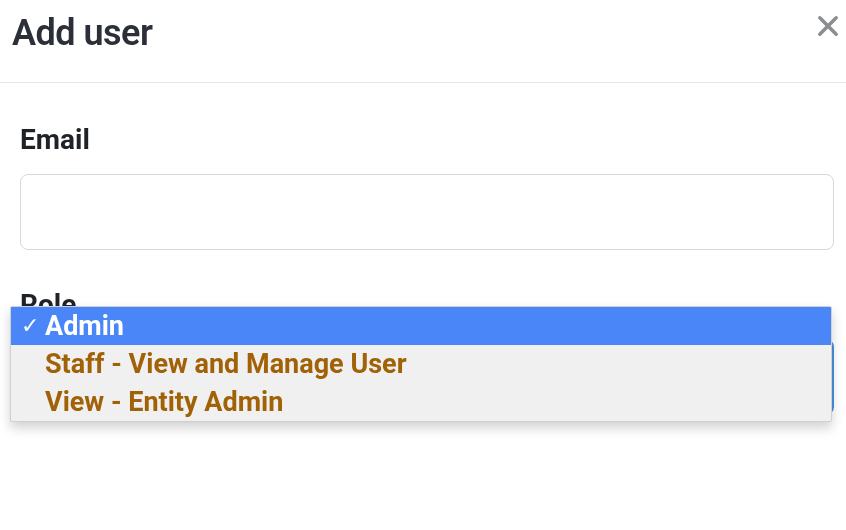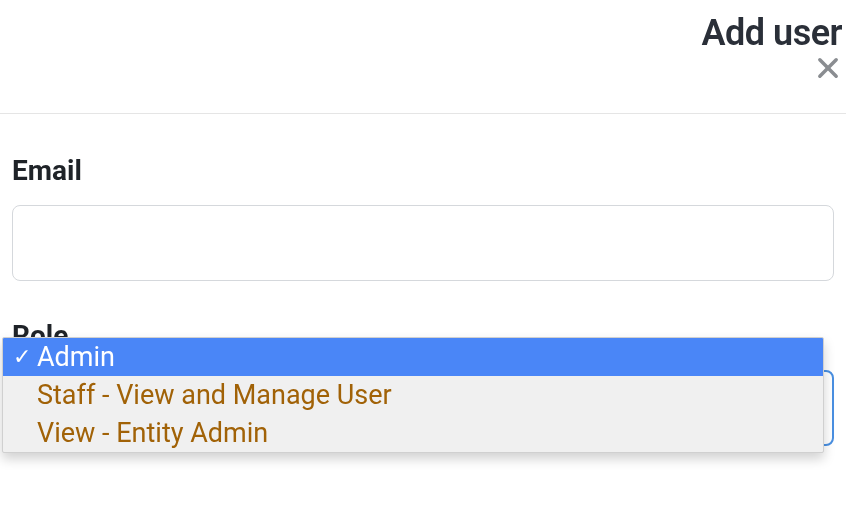--- a/index.html
+++ b/index.html
@@ -10,24 +10,23 @@
     body {
       font-family: -apple-system, BlinkMacSystemFont, "Segoe UI", Roboto, Helvetica, Arial, sans-serif;
       background: #fff;
       width: 846px;
       height: 530px;
       overflow: hidden;
     }
     .modal-header {
       display: flex;
       justify-content: space-between;
-      align-items: flex-end;
+      align-items: flex-start;
       padding: 12px 4px 28px 12px;
       border-bottom: 1px solid #e5e5e5;
-      flex-direction: column;
     }
     .modal-title {
       font-size: 36px;
       font-weight: 600;
       color: #2a2f38;
       letter-spacing: -0.5px;
     }
     .close-btn {
       background: none;
       border: none;
@@ -36,21 +35,21 @@
       padding: 0;
       display: flex;
       align-items: center;
       justify-content: center;
     }
     .close-btn svg {
       width: 28px;
       height: 28px;
     }
     .form-body {
-      padding: 40px 12px 12px 12px;
+      padding: 40px 12px 12px 20px;
     }
     .field-group {
       margin-bottom: 38px;
     }
     .field-label {
       font-size: 28px;
       font-weight: 700;
       color: #1f2328;
       margin-bottom: 18px;
       display: block;
@@ -104,20 +103,21 @@
       display: inline-flex;
       justify-content: flex-start;
       align-items: center;
     }
     .check-mark {
       font-size: 22px;
       line-height: 1;
     }
     .option-label {
       flex: 1;
+      font-weight: bold;
     }
   </style>
 </head>
 <body>
 
 <div class="modal-header">
   <h1 class="modal-title">Add user</h1>
   <button class="close-btn">
     <span>
       <svg viewBox="0 0 24 24" fill="none" stroke="currentColor" stroke-width="3" stroke-linecap="round">

